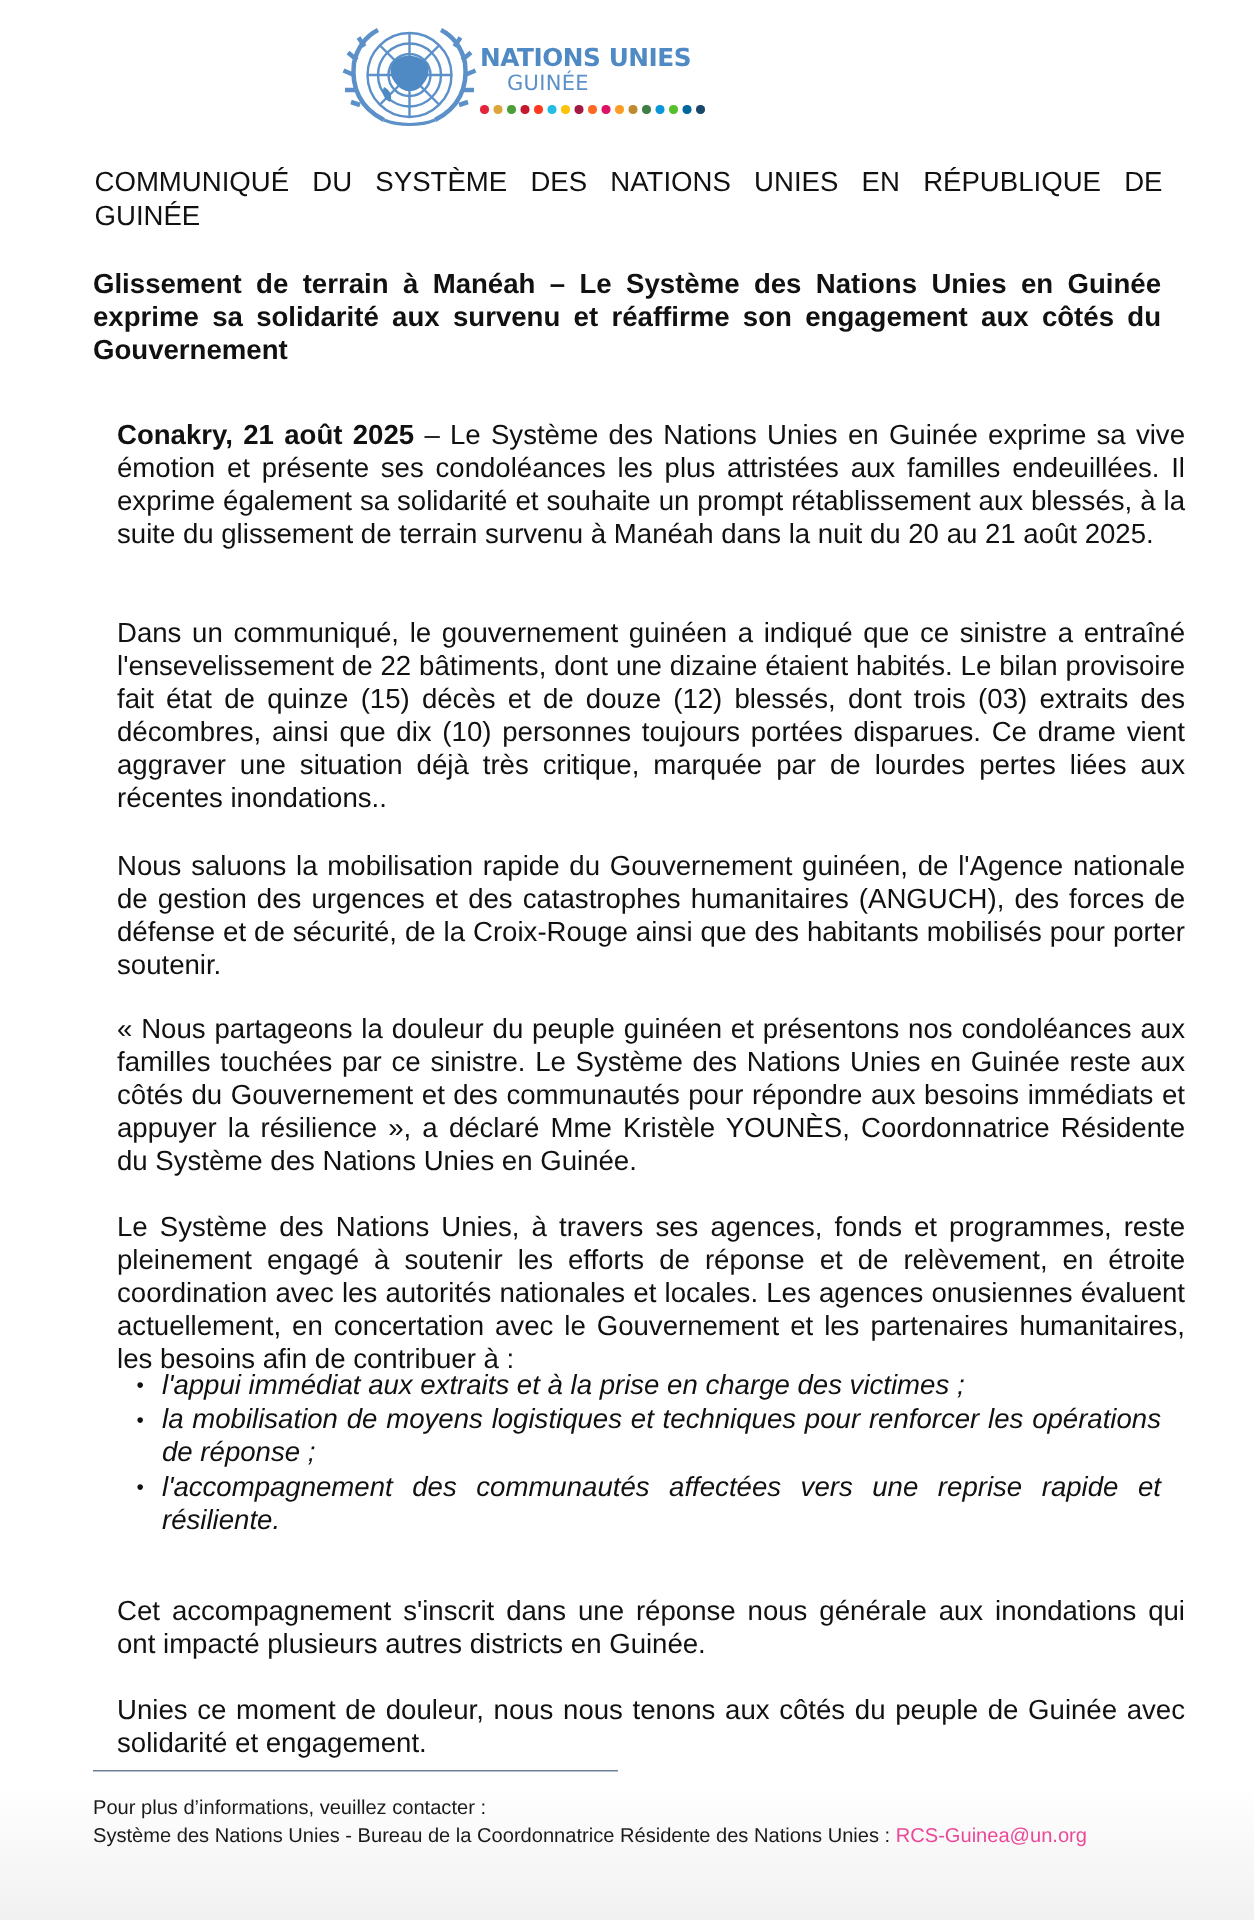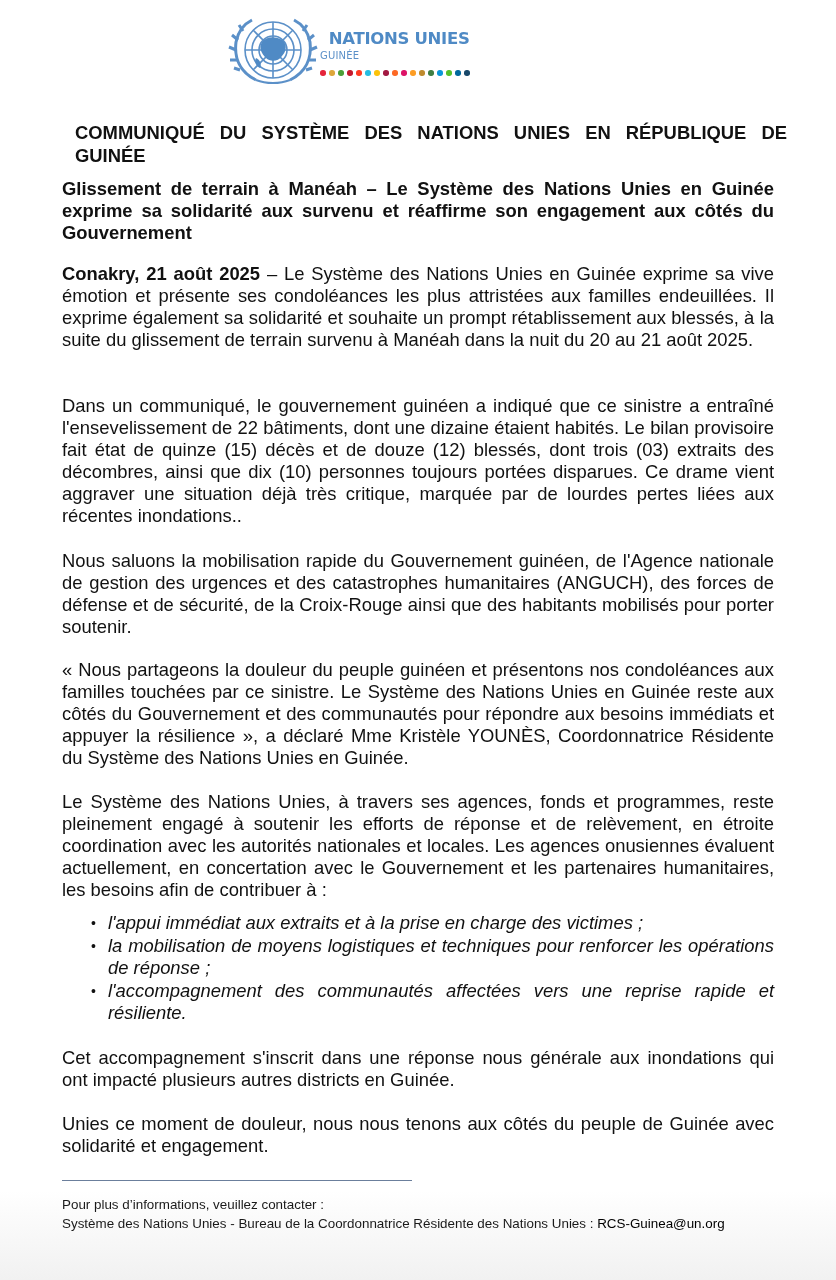--- a/index.html
+++ b/index.html
@@ -42,71 +42,71 @@
       top: 16px;
     }
     .logo-title {
       font-family: "DejaVu Sans", sans-serif;
       font-weight: bold;
       font-size: 16.5px;
       color: #4f8ac5;
       letter-spacing: -0.3px;
       line-height: 18px;
       white-space: nowrap;
-      text-align: right;
     }
     .logo-sub {
       font-family: "DejaVu Sans", sans-serif;
-      font-size: 10px;
+      font-size: 14px;
       color: #5b90c8;
       line-height: 16px;
       letter-spacing: 0.2px;
+      margin-left: 18px;
     }
     .sdg-dots {
       display: flex;
       gap: 3.5px;
       margin-top: 6px;
     }
     .sdg-dot {
       width: 5.5px;
       height: 5.5px;
       border-radius: 50%;
     }
     
     .main-title {
       position: absolute;
       top: 108px;
       left: 0;
       width: 712px;
+      font-weight: normal;
+      font-size: 18.4px;
+      line-height: 23px;
+      text-align: justify;
+      margin: 1px;
+      word-spacing: 5px;
+    }
+    .subtitle {
+      position: absolute;
+      top: 178px;
+      left: 0;
+      width: 712px;
       font-weight: bold;
       font-size: 18.4px;
-      line-height: 23px;
-      text-align: justify;
-      margin: 13px;
-      word-spacing: 5px;
-    }
-    .subtitle {
-      position: absolute;
-      top: 178px;
-      left: 0;
-      width: 712px;
-      font-weight: bold;
-      font-size: 18.4px;
       line-height: 22px;
       text-align: justify;
       margin: 0;
     }
     .para {
       position: absolute;
       left: 0;
       width: 712px;
       font-size: 18.4px;
       line-height: 22px;
       text-align: justify;
-      margin: 0;
+      margin: 16px;
     }
     .para b { font-weight: bold; }
     .italic { }
     .bullets {
       position: absolute;
       left: 0;
       width: 712px;
       top: 912px;
       margin: 0;
       padding: 0;
@@ -141,21 +141,21 @@
       left: 0;
       top: 1195px;
       width: 760px;
       font-family: Liberation Sans, sans-serif;
       font-size: 13.4px;
       line-height: 19px;
       color: #1a1a1a;
       white-space: nowrap;
     }
     .footer a {
-      color: #000000;
+      color: #ec4899;
       text-decoration: none;
     }
   </style>
 </head>
 <body>
 
 <div class="logo">
   <svg class="emblem" viewBox="0 0 94 72">
     <g fill="none" stroke="#5b90c8" stroke-width="1.6">
 

